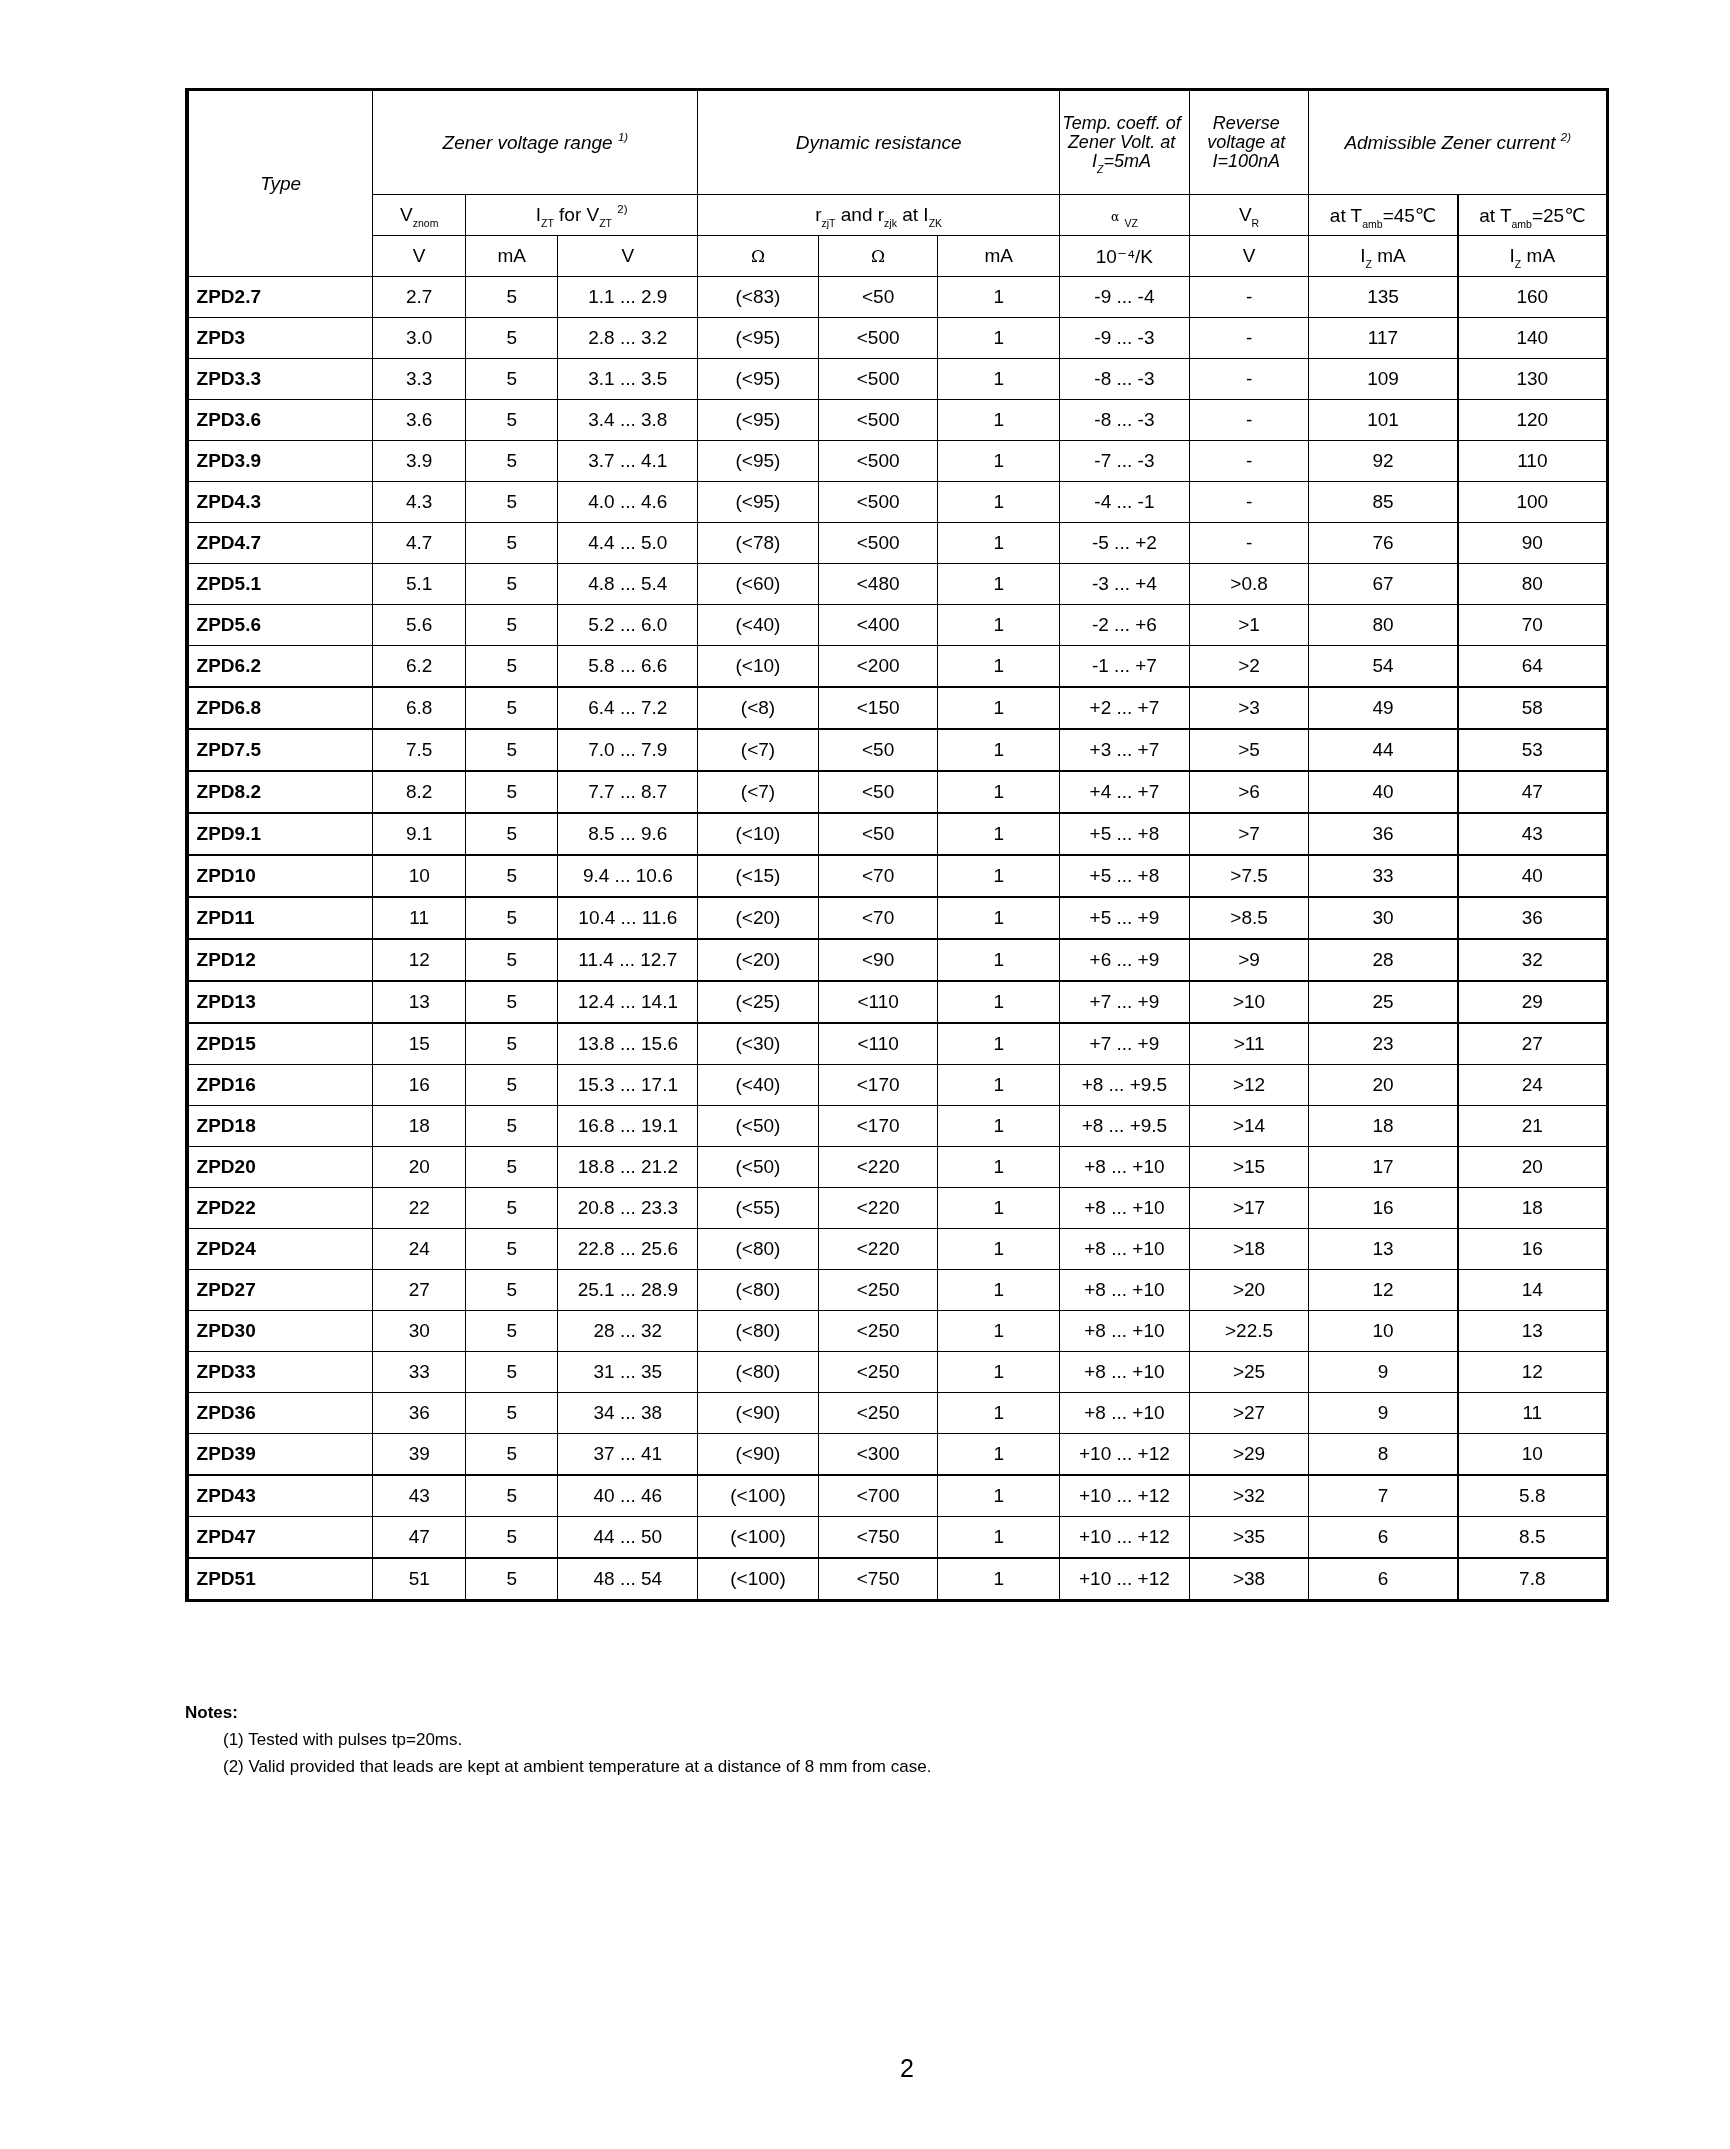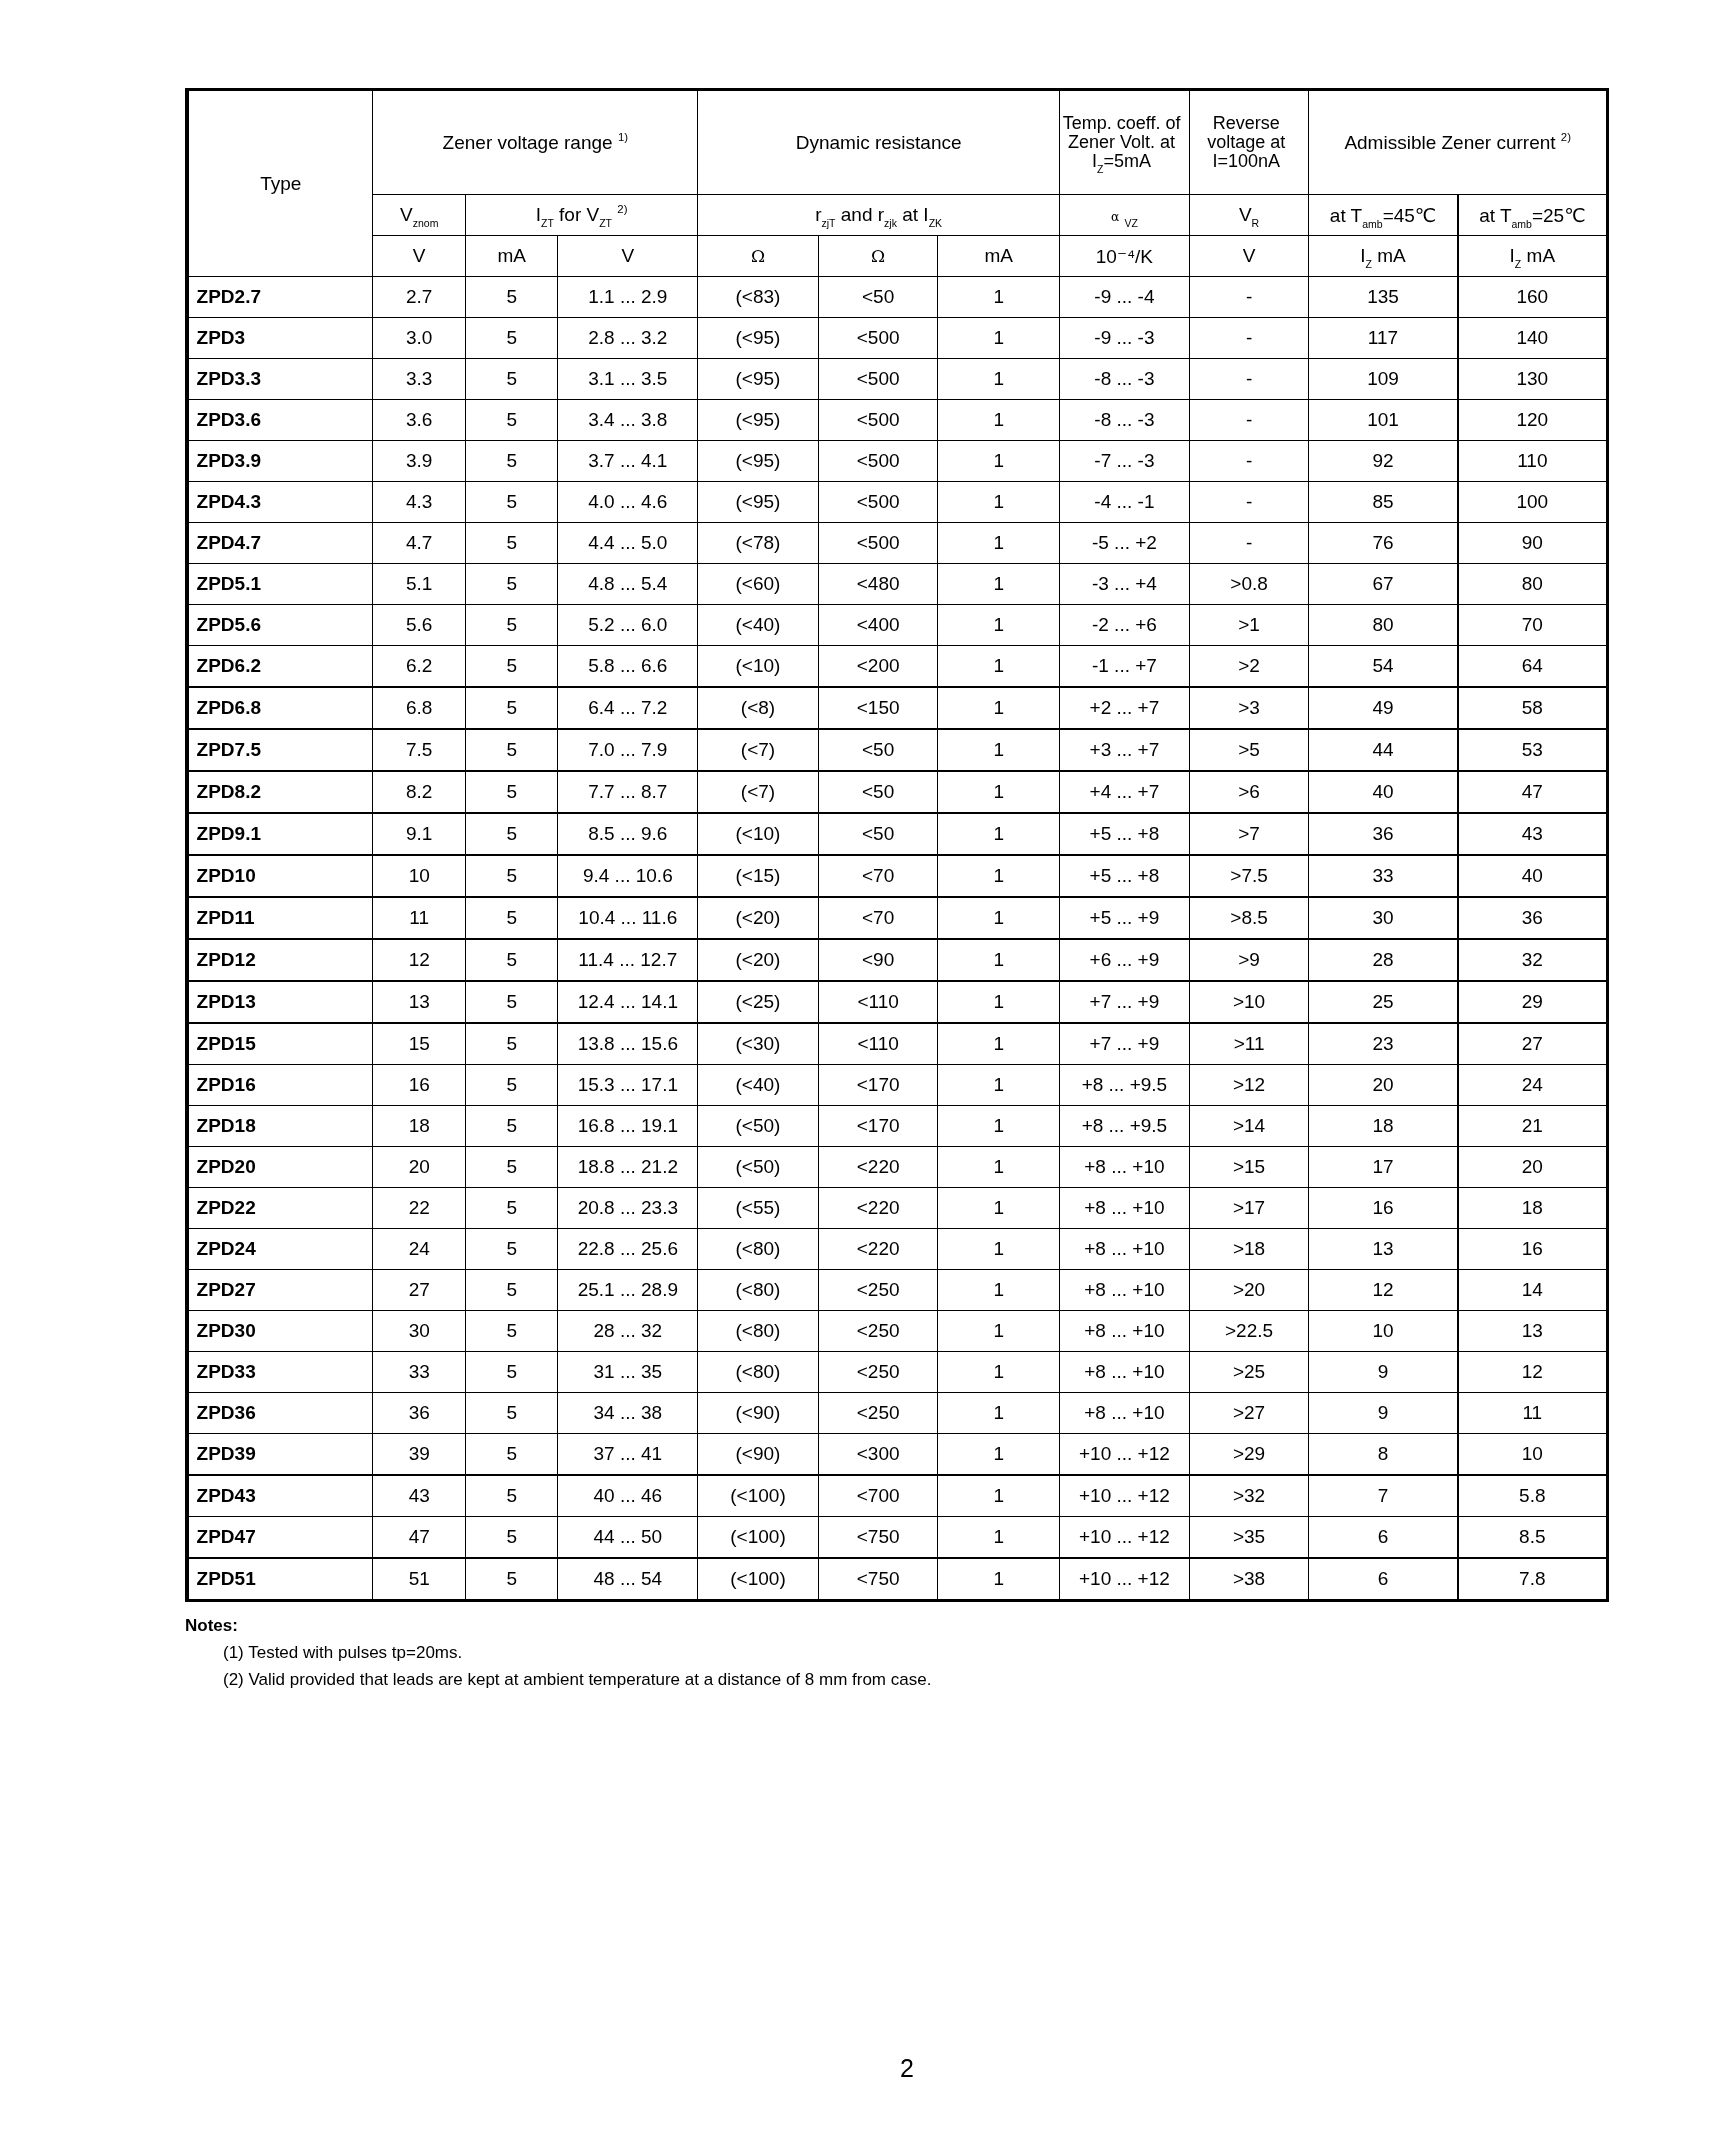--- a/index.html
+++ b/index.html
@@ -19,36 +19,36 @@
   table.spec td, table.spec th {
     border: 1px solid #000;
     padding: 0;
     font-weight: normal;
     text-align: center;
     vertical-align: middle;
     overflow: hidden;
     white-space: nowrap;
   }
   
-  .h1 td, .h1 th { height: 103px; vertical-align: top; text-align: left; padding: 7.6px 0 0 7.6px; line-height: 19px; }
+  .h1 td, .h1 th { height: 103px; vertical-align: top; text-align: left; padding: 7.6px 0 0 7.6px; line-height: 19px; font-style: italic; }
   .h1 th.type-head { vertical-align: middle; text-align: center; padding: 0; }
   .h2 td { height: 40px; }
   .h3 td { height: 40px; border-bottom: 2.9px solid #000; }
   .h1 .wrap { white-space: normal; }
   sub { font-size: 10.5px; vertical-align: -5.7px; line-height: 0; }
   sup { font-size: 11.4px; vertical-align: 7.6px; line-height: 0; }
   .alpha { font-family: "DejaVu Serif", serif; font-size: 12.4px; }
 
   
   tbody tr td { height: 40px; font-size: 19px; }
   tbody tr td.type { text-align: left; padding-left: 7.6px; font-weight: bold; }
   tbody tr.thick td { border-bottom: 2.9px solid #000; }
   td.thick-l { border-left: 2.9px solid #000 !important; }
 
-  .notes { position: absolute; left: 185px; top: 1612px; font-size: 17px; line-height: 27px; }
+  .notes { position: absolute; left: 185px; top: 1699px; font-size: 17px; line-height: 27px; }
   .notes .title { font-weight: bold; }
   .notes .item { padding-left: 38px; }
   .page-num { position: absolute; left: 900px; top: 2054px; font-size: 25px; }
 </style>
 </head>
 <body>
 
 <div class="page">
   <table class="spec">
     <colgroup>

